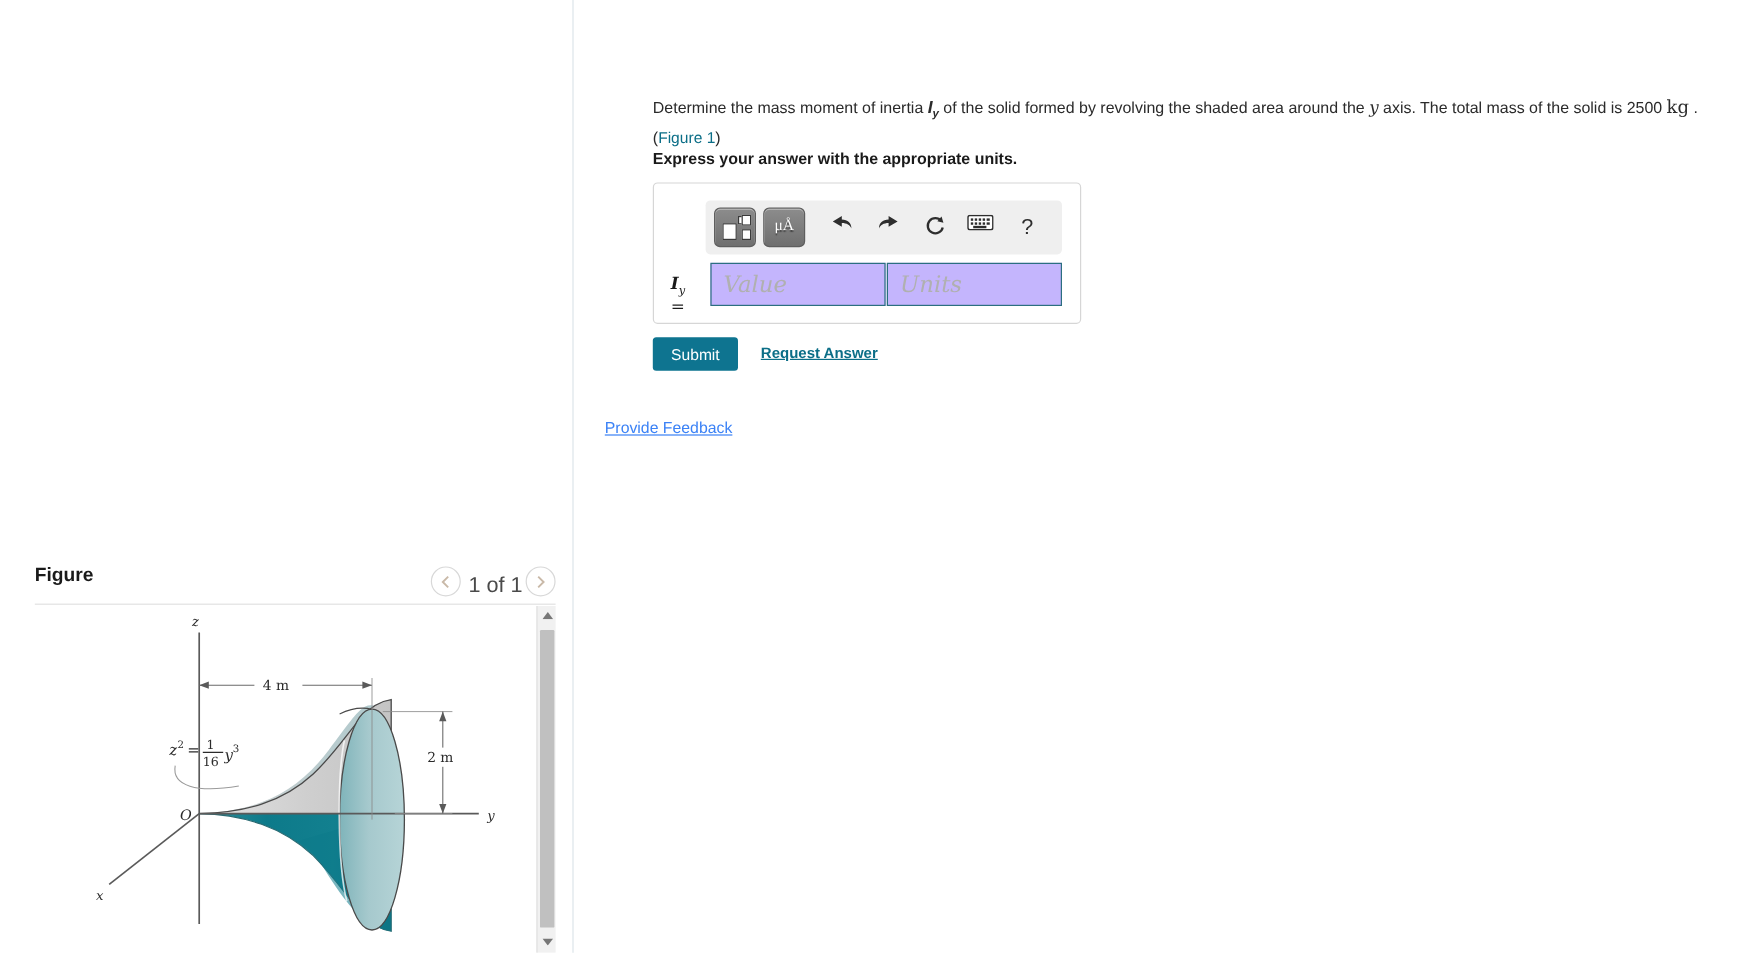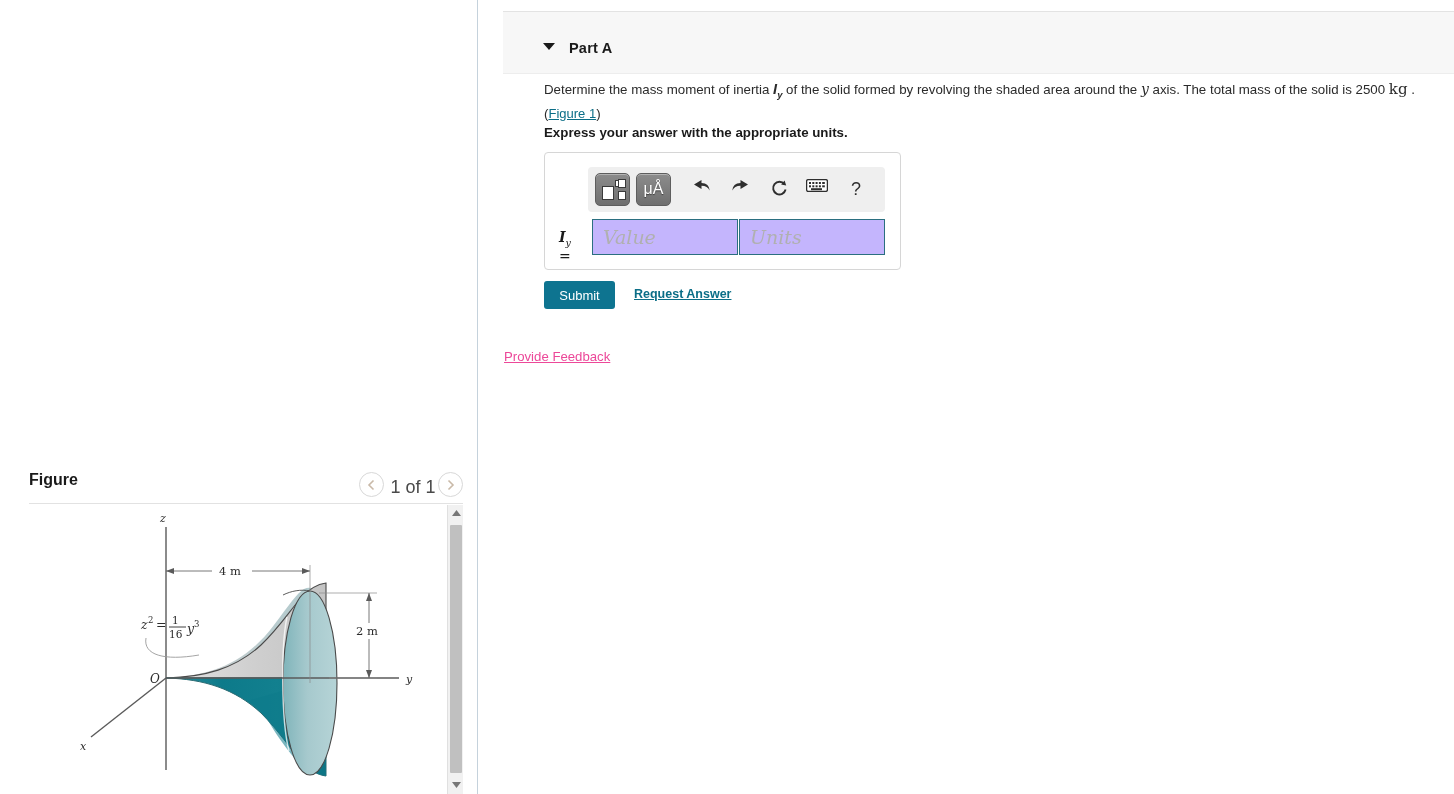--- a/index.html
+++ b/index.html
@@ -74,21 +74,20 @@
   .problem-text sub {
     font-size: 9.5px;
     font-style: italic;
   }
   .problem-text .unit {
     font-family: "DejaVu Serif", serif;
     font-size: 15px;
   }
   .fig-link {
     color: #0b6e87;
-    text-decoration: underline;
     cursor: pointer;
     font-size: 13px;
   }
   .express-line {
     position: absolute;
     left: 66px; top: 125px;
     font-size: 13.3px;
     font-weight: bold;
     color: #1a1a1a;
   }
@@ -121,22 +120,22 @@
   }
   #tb-template { left: 7px; }
   #tb-units { left: 48px; }
   .tpl-glyph { position: absolute; background: #ffffff; border: 1px solid #3a3a3a; }
   .tb-label {
     position: absolute;
     width: 100%;
     text-align: center;
     top: 6px;
     color: #ffffff;
-    font-family: Liberation Sans, sans-serif;
-    font-size: 16px;
+    font-family: Liberation Serif, serif;
+    font-size: 13px;
     text-shadow: 0 1px 1px rgba(0,0,0,.5);
   }
   .tb-icon {
     position: absolute;
     top: 5px;
     width: 30px; height: 34px;
     cursor: pointer;
   }
   #tb-undo { left: 98px; }
   #tb-redo { left: 137px; }
@@ -197,21 +196,21 @@
     font-size: 12.5px;
     font-weight: bold;
     color: #0b6e87;
     text-decoration: underline;
     cursor: pointer;
   }
   .provide-feedback {
     position: absolute;
     left: 26px; top: 349px;
     font-size: 13.2px;
-    color: #ec4899;
+    color: #3b82f6;
     text-decoration: underline;
     cursor: pointer;
     text-align: right;
   }
 
   
   .left-pane {
     position: absolute;
     left: 0; top: 0;
     width: 477px; height: 794px;
@@ -404,24 +403,20 @@
       <div class="sb-arrow" id="sb-down">
         <svg width="9" height="6" viewBox="0 0 9 6">
           <polygon points="0,0 9,0 4.5,6" fill="#777777"></polygon>
         </svg>
       </div>
     </div>
   </div>
 
   <div class="right-pane">
 
-    <div class="parta-header">
-      <div class="parta-caret"></div>
-      <div class="parta-title">Part A</div>
-    </div>
 
     <div class="problem-text">
       <span>Determine the mass moment of inertia </span><span class="mathvar-bold"><span>I</span><sub>y</sub></span><span> of the solid formed by revolving the shaded area around the </span><span class="mathvar">y</span><span> axis. The total mass of the solid is </span><span>2500</span> <span class="unit">kg</span> <span>.</span><br>
       <span>(<span class="fig-link">Figure 1</span>)</span>
     </div>
 
     <div class="express-line">Express your answer with the appropriate units.</div>
 
     <div class="answer-box">
 

